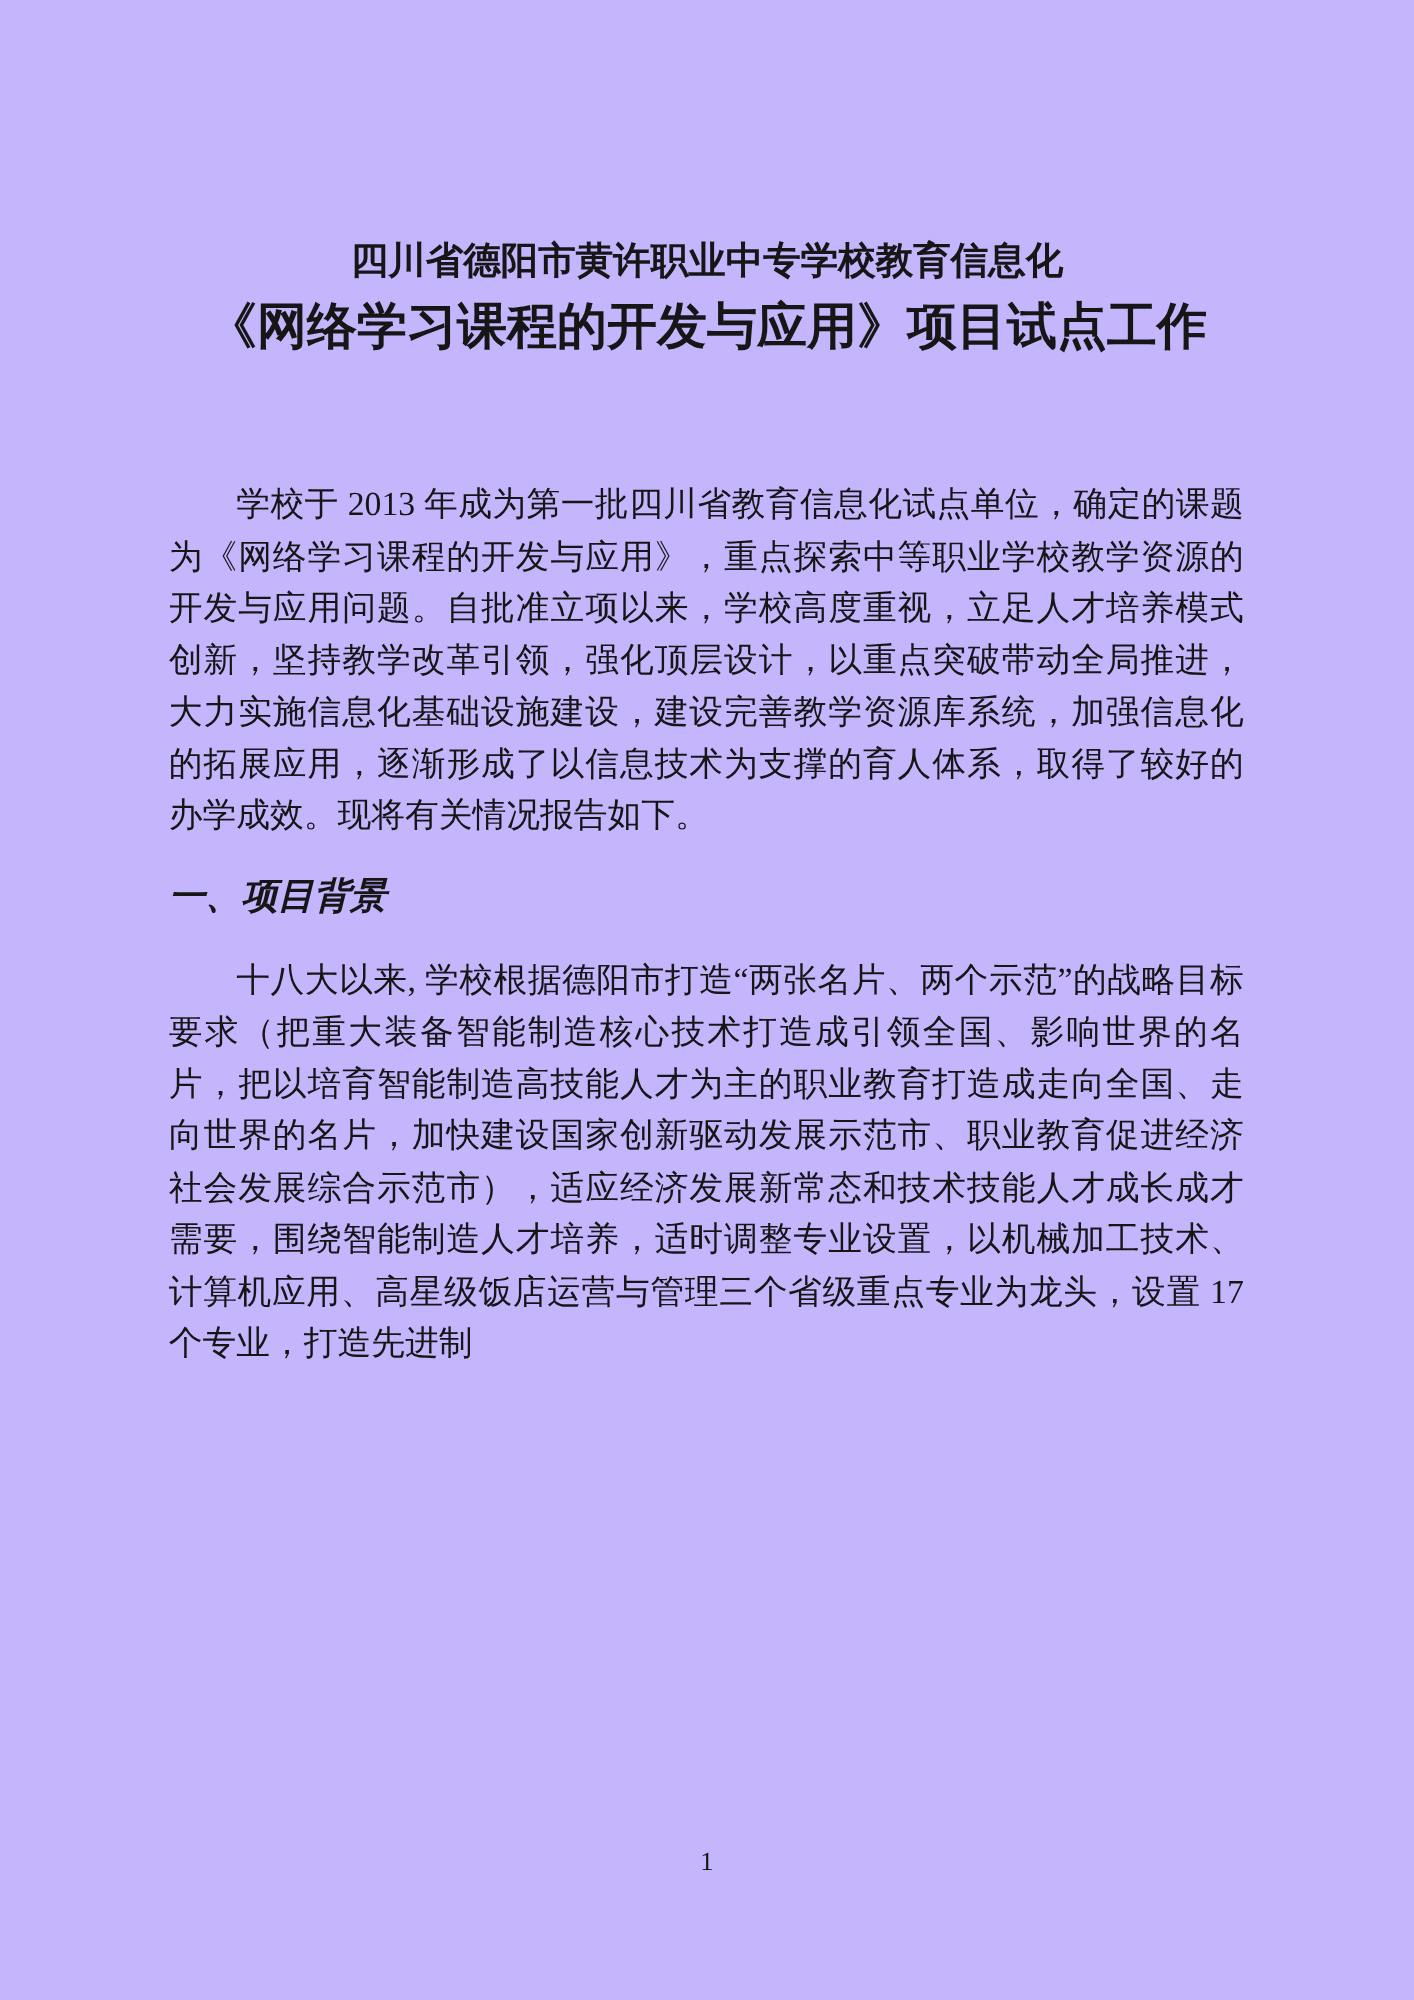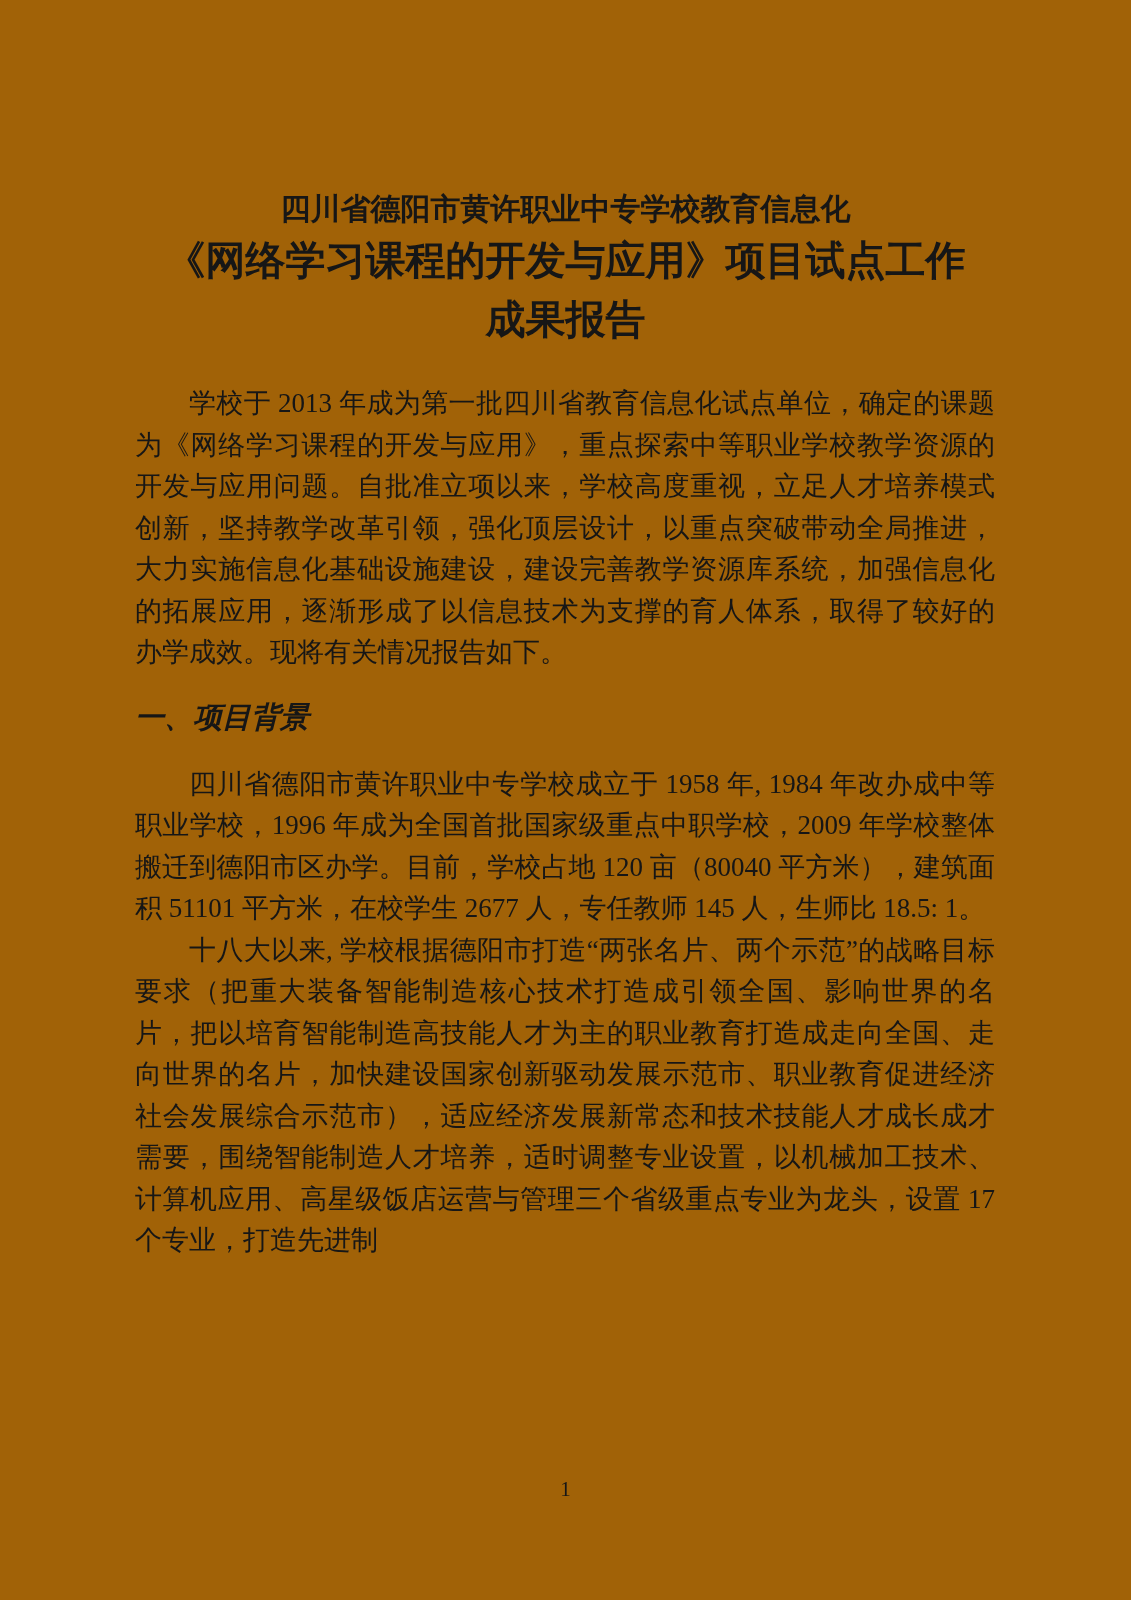--- a/index.html
+++ b/index.html
@@ -5,21 +5,21 @@
   html, body {
     margin: 0;
     padding: 0;
     background: #e8e8e8;
   }
   .page {
     position: relative;
     width: 1131px;
     height: 1600px;
     margin: 0 auto;
-    background: #a16207;
+    background: #c4b5fd;
     color: #161616;
     font-family: "Liberation Serif", "DejaVu Serif", serif;
     overflow: hidden;
   }
   .title-block {
     position: absolute;
     top: 186px;
     left: 0;
     width: 100%;
     text-align: center;
@@ -71,29 +71,27 @@
   }
 </style>
 </head>
 <body>
 
 <div class="page">
 
   <header class="title-block">
     <div class="title-line-1">四川省德阳市黄许职业中专学校教育信息化</div>
     <div class="title-line-2">《网络学习课程的开发与应用》项目试点工作</div>
-    <div class="title-line-3">成果报告</div>
   </header>
 
   <main class="body-text">
     <p>学校于 2013 年成为第一批四川省教育信息化试点单位，确定的课题为《网络学习课程的开发与应用》，重点探索中等职业学校教学资源的开发与应用问题。自批准立项以来，学校高度重视，立足人才培养模式创新，坚持教学改革引领，强化顶层设计，以重点突破带动全局推进，大力实施信息化基础设施建设，建设完善教学资源库系统，加强信息化的拓展应用，逐渐形成了以信息技术为支撑的育人体系，取得了较好的办学成效。现将有关情况报告如下。</p>
 
     <h2 class="section-heading">一、项目背景</h2>
 
-    <p>四川省德阳市黄许职业中专学校成立于 1958 年, 1984 年改办成中等职业学校，1996 年成为全国首批国家级重点中职学校，2009 年学校整体搬迁到德阳市区办学。目前，学校占地 120 亩（80040 平方米），建筑面积 51101 平方米，在校学生 2677 人，专任教师 145 人，生师比 18.5: 1。</p>
 
 
     <p>十八大以来, 学校根据德阳市打造“两张名片、两个示范”的战略目标要求（把重大装备智能制造核心技术打造成引领全国、影响世界的名片，把以培育智能制造高技能人才为主的职业教育打造成走向全国、走向世界的名片，加快建设国家创新驱动发展示范市、职业教育促进经济社会发展综合示范市），适应经济发展新常态和技术技能人才成长成才需要，围绕智能制造人才培养，适时调整专业设置，以机械加工技术、计算机应用、高星级饭店运营与管理三个省级重点专业为龙头，设置 17 个专业，打造先进制</p>
   </main>
 
   <footer class="page-footer">
     <span>1</span>
   </footer>
 
 </div>

